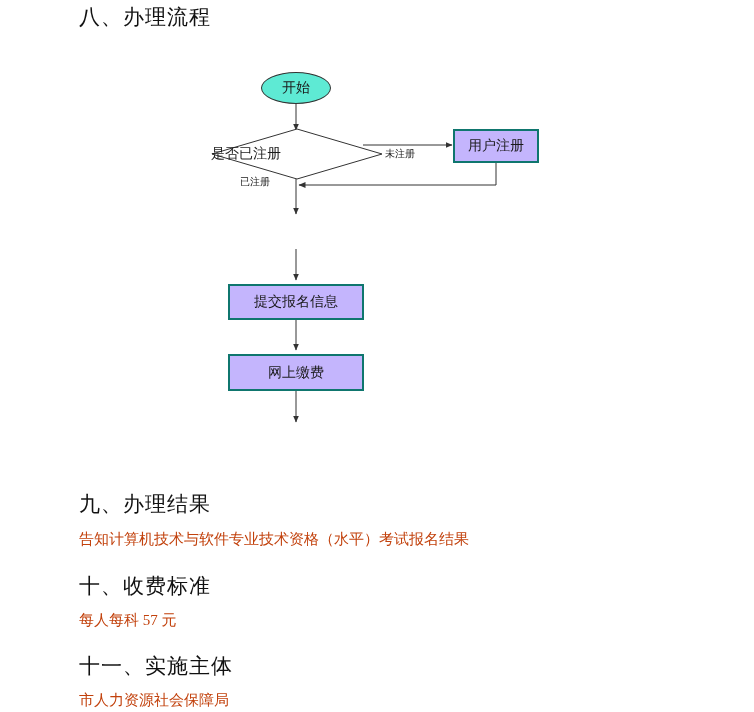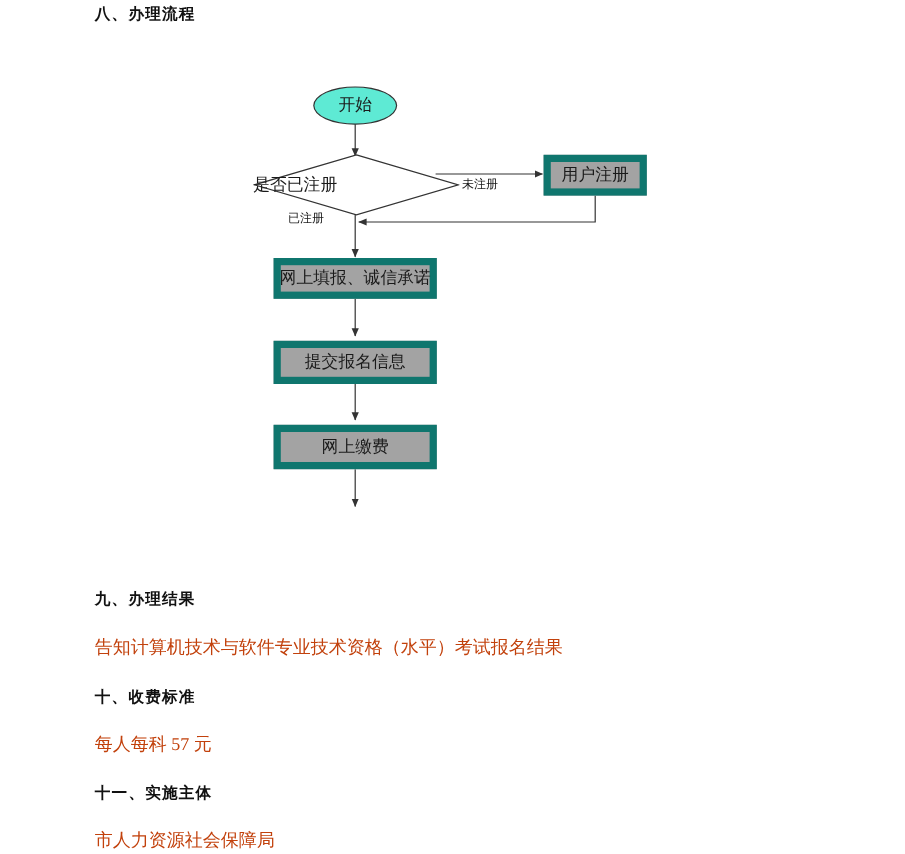--- a/index.html
+++ b/index.html
@@ -16,22 +16,22 @@
     overflow: hidden;
   }
   .page {
     position: relative;
     width: 754px;
     height: 712px;
   }
   .heading {
     position: absolute;
     font-family: "Liberation Sans", sans-serif;
-    font-weight: bold;
-    font-size: 13px;
+    font-weight: normal;
+    font-size: 21px;
     color: #111111;
     letter-spacing: 1px;
     white-space: nowrap;
   }
   .body-text {
     position: absolute;
     font-family: "Liberation Serif", "DejaVu Serif", serif;
     font-size: 15px;
     color: #c2410c;
     white-space: nowrap;
@@ -50,22 +50,22 @@
     box-sizing: border-box;
     display: flex;
     align-items: center;
     justify-content: center;
     font-family: "Liberation Serif", "DejaVu Serif", serif;
     font-size: 14px;
     color: #1a1a1a;
     white-space: nowrap;
   }
   .rect {
-    border: 6px solid #0f766e;
-    background: #a3a3a3;
+    border: 2px solid #0f766e;
+    background: #c4b5fd;
   }
   .ellipse {
     border: 1px solid #333333;
     background: #5eead4;
     border-radius: 50%;
   }
   .diamond-wrap {
     position: absolute;
   }
   .diamond-wrap svg {
@@ -146,23 +146,20 @@
     </div>
 
     <div class="edge-label" style="left:385px; top:117px;">未注册</div>
 
     <div class="edge-label" style="left:240px; top:145px;">已注册</div>
 
     <div class="node rect" style="left:453px; top:99px; width:86px; height:34px;">
       <span>用户注册</span>
     </div>
 
-    <div class="node rect" style="left:228px; top:185px; width:136px; height:34px;">
-      <span>网上填报、诚信承诺</span>
-    </div>
 
     <div class="node rect" style="left:228px; top:254px; width:136px; height:36px;">
       <span>提交报名信息</span>
     </div>
 
     <div class="node rect" style="left:228px; top:324px; width:136px; height:37px;">
       <span>网上缴费</span>
     </div>
 
 

